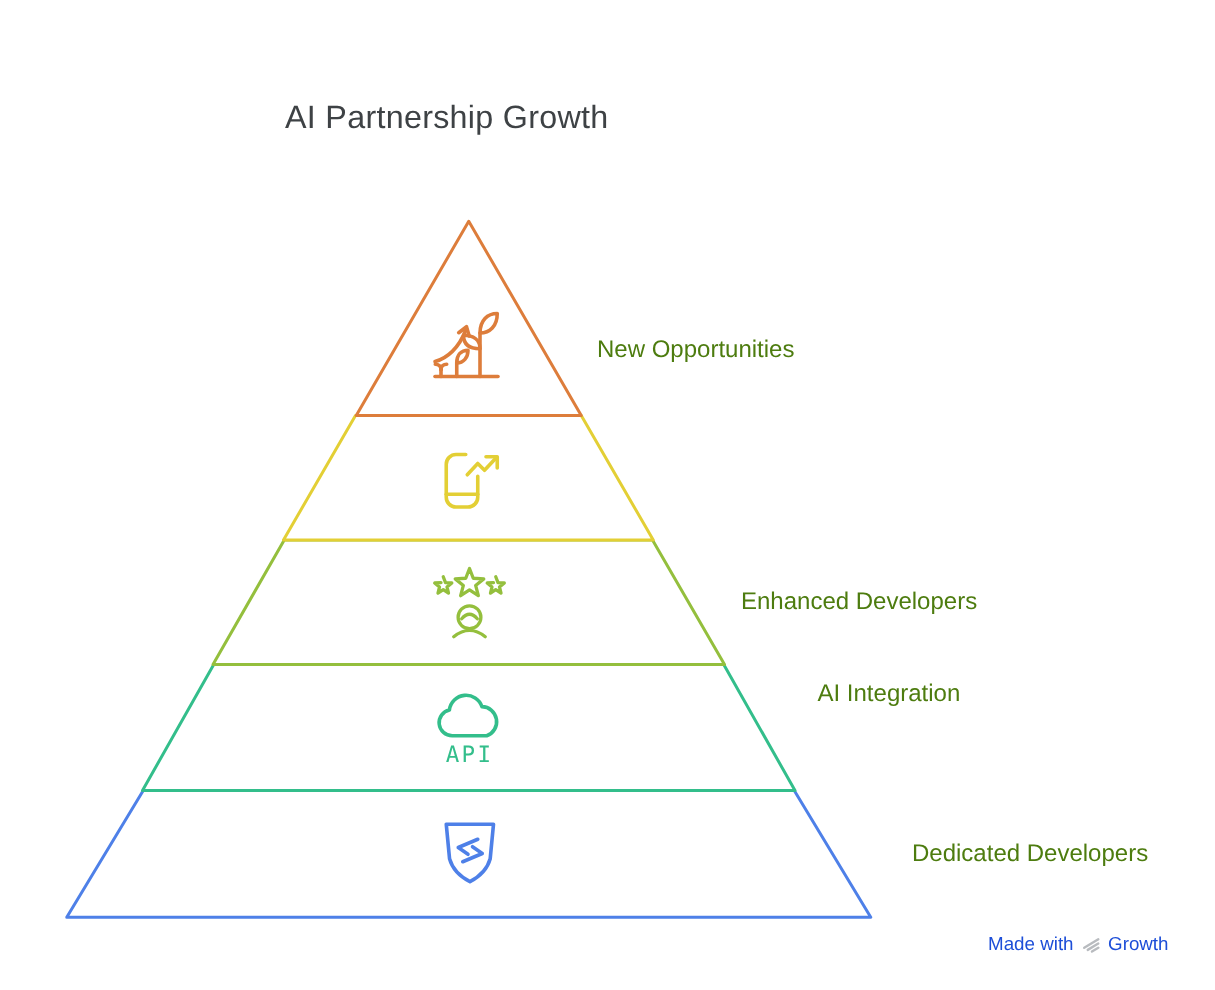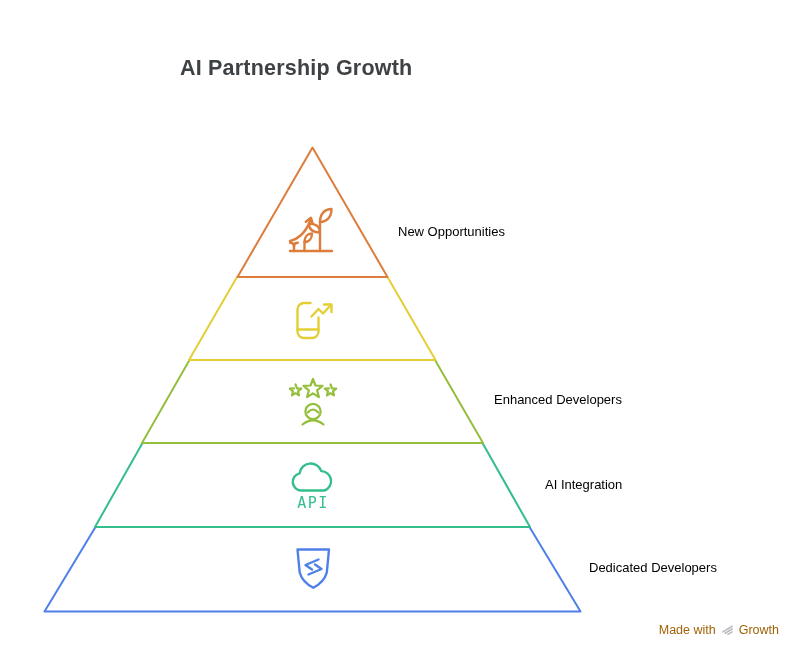--- a/index.html
+++ b/index.html
@@ -1,30 +1,30 @@
 <!DOCTYPE html>
 <html><head>
 <meta charset="utf-8">
 <style>
   html,body{margin:0;padding:0;background:#fff;}
   .canvas{
     position:relative;width:810px;height:660px;background:#fff;overflow:hidden;
     font-family:"Liberation Sans","DejaVu Sans",sans-serif;
   }
   .title{
-    position:absolute;left:176px;top:52px;margin:4px;
-    font-size:21.5px;font-weight:700;color:#3e4245;letter-spacing:.2px;
+    position:absolute;left:176px;top:52px;margin:14px;
+    font-size:21.5px;font-weight:400;color:#3e4245;letter-spacing:.2px;
   }
   .pyramid{position:absolute;left:0;top:0;}
   .lbl{
-    position:absolute;font-size:13px;color:#000000;white-space:nowrap;line-height:1.1;
+    position:absolute;font-size:16px;color:#4d7c0f;white-space:nowrap;line-height:1.1;
   }
   .watermark{
-    position:absolute;right:31px;top:622px;display:flex;align-items:center;gap:4px;
-    font-size:12.5px;color:#a16207;
+    position:absolute;right:31px;top:622px;display:flex;align-items:flex-start;gap:4px;
+    font-size:12.5px;color:#1d4ed8;
   }
   .watermark svg{display:block;}
 </style>
 </head>
 <body>
 
 <div class="canvas">
 
   <h1 class="title">AI Partnership Growth</h1>
 
@@ -75,22 +75,22 @@
 
     <g transform="translate(290,544)" fill="none" stroke-width="2.4" stroke-linecap="round" stroke-linejoin="round" stroke="#4E80E8">
       <path d="M7.5 5.5 H39 L36.8 28.5 C35 35 29.5 40.5 23.3 43.8 C17 40.5 11.5 35 9.7 28.5 Z"></path>
       <polyline points="28.5,15.5 15.5,21 22,25.5"></polyline>
       <polyline points="18.5,30.5 31.5,25 25,20.5"></polyline>
     </g>
   </svg>
 
   <div class="lbl" style="left:398px;top:225px">New Opportunities</div>
   <div class="lbl" style="left:494px;top:393px">Enhanced Developers</div>
-  <div class="lbl" style="left:545px;top:478px">AI Integration</div>
-  <div class="lbl" style="left:589px;top:561px">Dedicated Developers</div>
+  <div class="lbl" style="left:545px;top:454px">AI Integration</div>
+  <div class="lbl" style="left:608px;top:561px">Dedicated Developers</div>
 
   <div class="watermark">
     <span>Made with</span>
     <svg width="15" height="15" viewBox="0 0 16 16" fill="none" stroke="#b8bbbf" stroke-width="1.7" stroke-linecap="round">
       <path d="M3 10.5 L13 4.5"></path>
       <path d="M5.5 12 L13 7.5"></path>
       <path d="M8.5 13.2 L13 10.5"></path>
     </svg>
     <span>Growth</span>
   </div>

